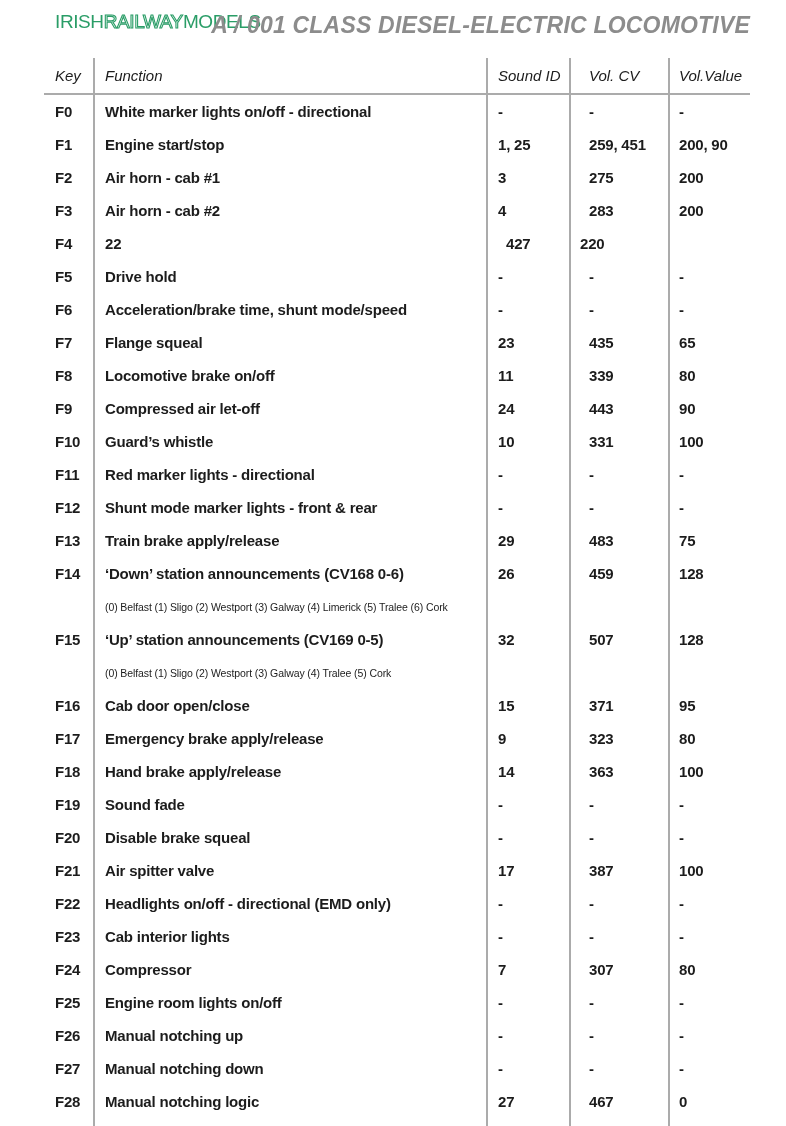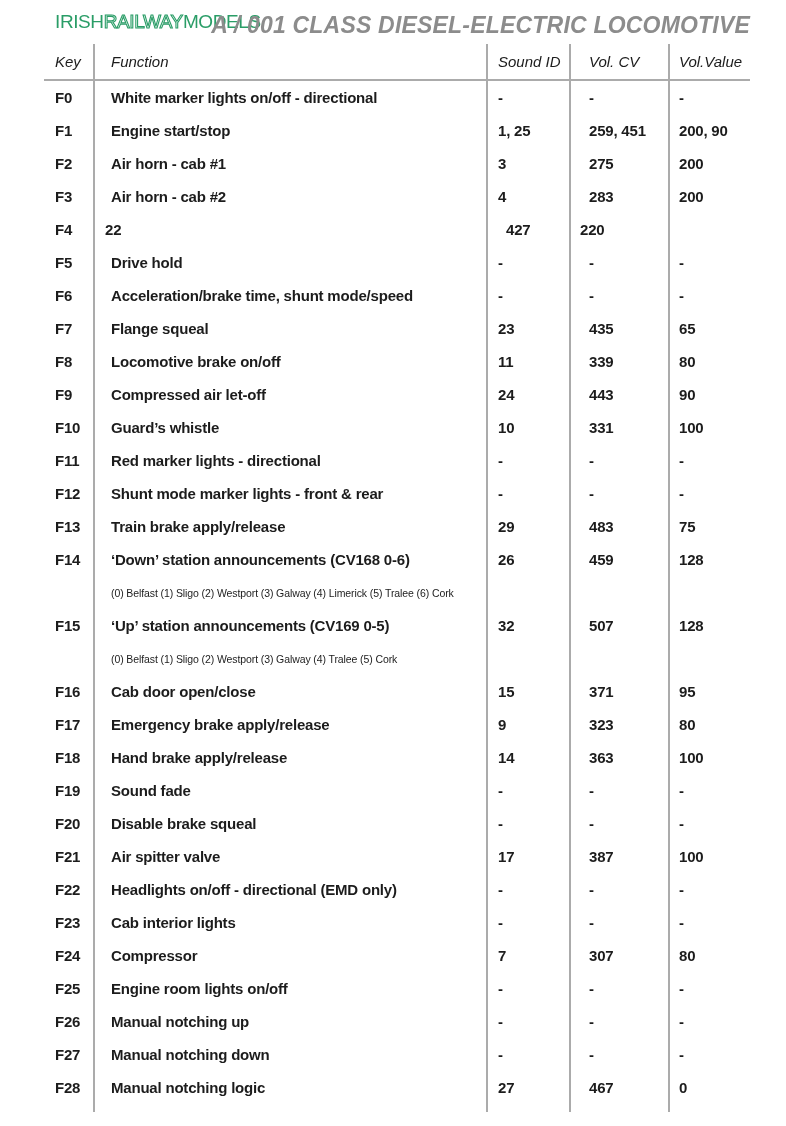--- a/index.html
+++ b/index.html
@@ -23,38 +23,38 @@
   .logo-outline{
     color:#ffffff;
     -webkit-text-stroke:1.1px var(--brand-green);
   }
   .doc-title{
     position:absolute;right:36px;top:12px;font-size:23px;font-weight:700;font-style:italic;
     color:var(--title-gray);letter-spacing:0.2px;white-space:nowrap;
   }
   
   .ftable{
-    position:absolute;left:44px;top:44px;width:706px;height:1068px;overflow:hidden;
+    position:absolute;left:44px;top:58px;width:706px;height:1068px;overflow:hidden;
   }
   .vline{position:absolute;top:0;bottom:0;width:2px;background:var(--rule-gray);}
   .vl-1{left:49px;}
   .vl-2{left:442px;}
   .vl-3{left:525px;}
   .vl-4{left:624px;}
   .grid-row{
     position:relative;display:grid;
     grid-template-columns:51px 393px 83px 99px 1fr;
     align-items:center;white-space:nowrap;
   }
   .thead{height:35px;font-style:italic;font-size:15px;font-weight:400;}
   .hline{position:relative;height:2px;background:var(--rule-gray);width:100%;}
   .trow{height:33px;font-size:15px;font-weight:700;letter-spacing:-0.2px;}
   .cell{overflow:visible;}
   .c-key{padding-left:11px;}
-  .c-fn{padding-left:16px;}
+  .c-fn{padding-left:10px;}
   .c-sid{padding-left:10px;}
   .c-cv{padding-left:18px;}
   .c-vv{padding-left:9px;}
   .note-row{height:33px;font-size:10.5px;font-weight:400;letter-spacing:-0.1px;}
 </style>
 </head>
 <body>
 
 <div class="page">
 

